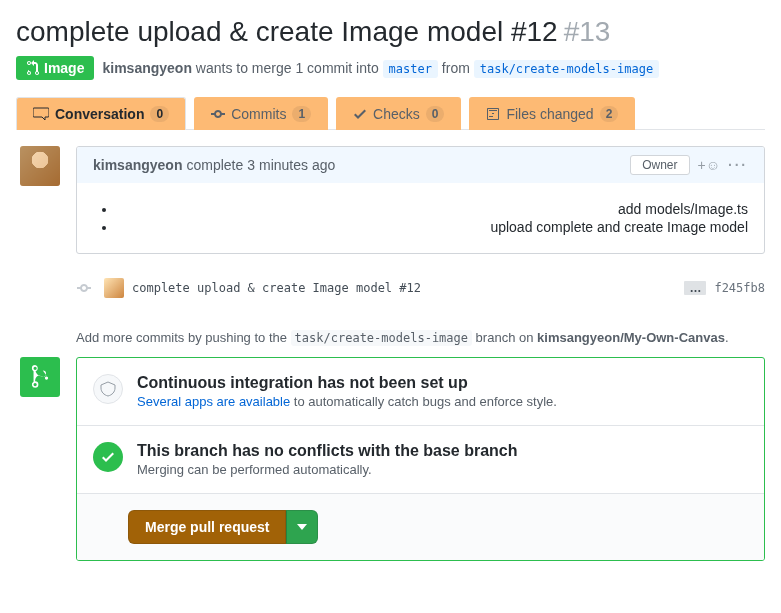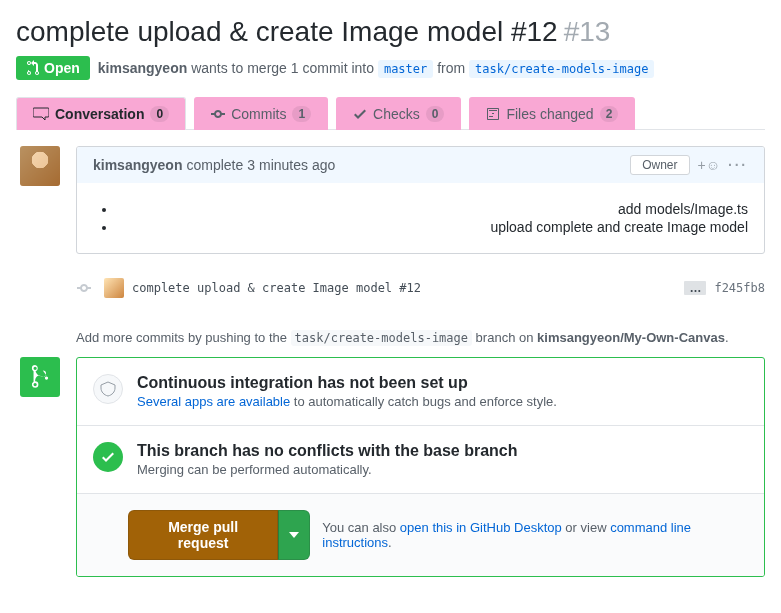--- a/index.html
+++ b/index.html
@@ -28,21 +28,21 @@
       font-size: 12px;
     }
     .tabs {
       border-bottom: 1px solid #e1e4e8; display: flex; gap: 8px;
       margin-bottom: 16px;
     }
     .tab {
       padding: 8px 16px; cursor: pointer; display: inline-flex;
       align-items: center; gap: 6px; color: #586069; font-size: 14px;
       border: 1px solid transparent; border-bottom: none; border-radius: 3px 3px 0 0;
-      position: relative; top: 1px; background: #f9a8d4;
+      position: relative; top: 1px; background: #fdba74;
     }
     .tab.active { border-color: #e1e4e8; color: #24292e; font-weight: 600; }
     .tab .count {
       background: rgba(27,31,35,0.08); border-radius: 20px;
       padding: 2px 6px; font-size: 12px; font-weight: 600; line-height: 1;
     }
     .timeline { position: relative; margin-left: 60px; }
     .avatar {
       width: 40px; height: 40px; border-radius: 3px;
       position: absolute; left: -56px; top: 0;
@@ -122,21 +122,21 @@
     <span class="pr-title">complete upload &amp; create Image model #12</span>
     <span class="pr-number">#13</span>
   </div>
   <div class="meta-row">
     <span class="state-badge">
       <span class="icon">
         <svg width="14" height="16" viewBox="0 0 12 16" fill="currentColor">
             <path d="M11 11.28V5c-.03-.78-.34-1.47-.94-2.06C9.46 2.35 8.78 2.03 8 2H7V0L4 3l3 3V4h1c.27.02.48.11.69.31.21.2.3.42.31.69v6.28A1.993 1.993 0 0010 15a2 2 0 10-1-3.72zM10 14a1 1 0 110-2 1 1 0 010 2zM4 3c0-1.1-.9-2-2-2S0 1.9 0 3c0 .74.4 1.38 1 1.72v6.56A1.99 1.99 0 002 15a2 2 0 100-4 1 1 0 00-1-1V4.72A1.99 1.99 0 004 3zM2 14a1 1 0 110-2 1 1 0 010 2zM2 4a1 1 0 110-2 1 1 0 010 2z"></path>
           </svg>
       </span>
-      <span>Open</span>
+      <span>Image</span>
     </span>
     <span>
       <strong class="author-link">kimsangyeon</strong><span> wants to merge 1 commit into </span><span class="branch-ref">master</span><span> from </span><span class="branch-ref">task/create-models-image</span>
     </span>
   </div>
 </div>
 
 <div class="tabs">
   <div class="tab active">
     <span class="icon">
@@ -249,18 +249,15 @@
     </div>
     <div class="merge-footer">
       <span class="btn-group">
         <button class="btn-merge">Merge pull request</button>
         <button class="btn-merge-drop">
           <svg width="10" height="6" viewBox="0 0 10 6" fill="currentColor">
               <path d="M0 0l5 6 5-6H0z"></path>
             </svg>
         </button>
       </span>
-      <span class="section-sub">
-        <span>You can also </span><span class="link">open this in GitHub Desktop</span><span> or view </span><span class="link">command line instructions</span><span>.</span>
-      </span>
     </div>
   </div>
 </div>
 
 </body></html>

